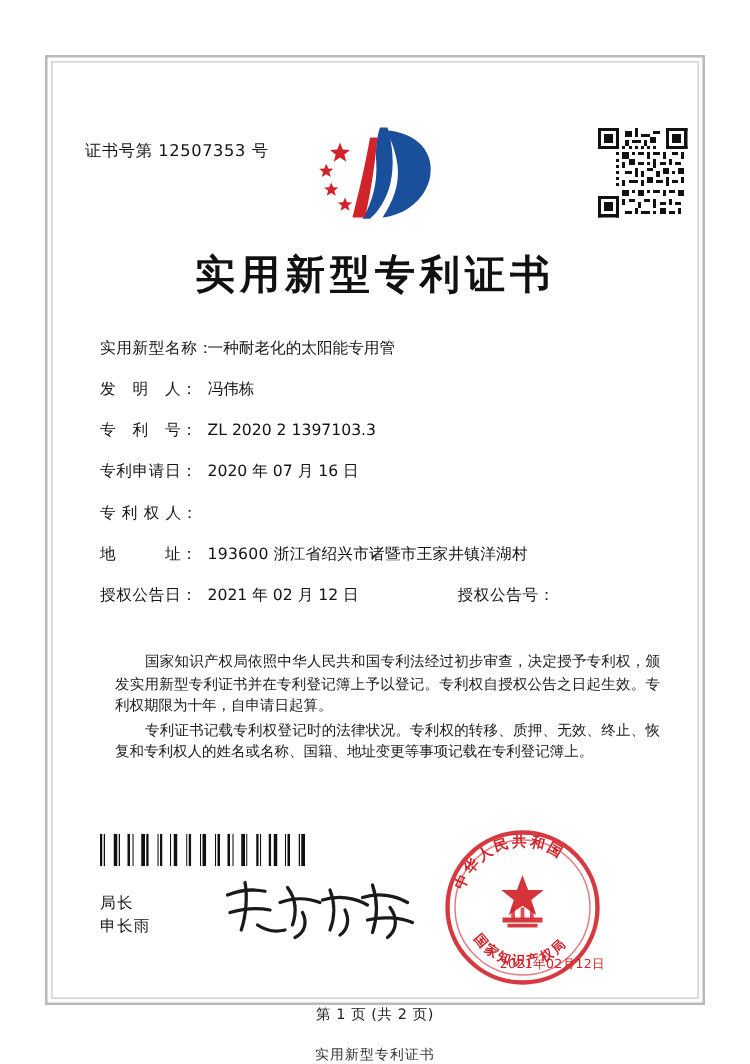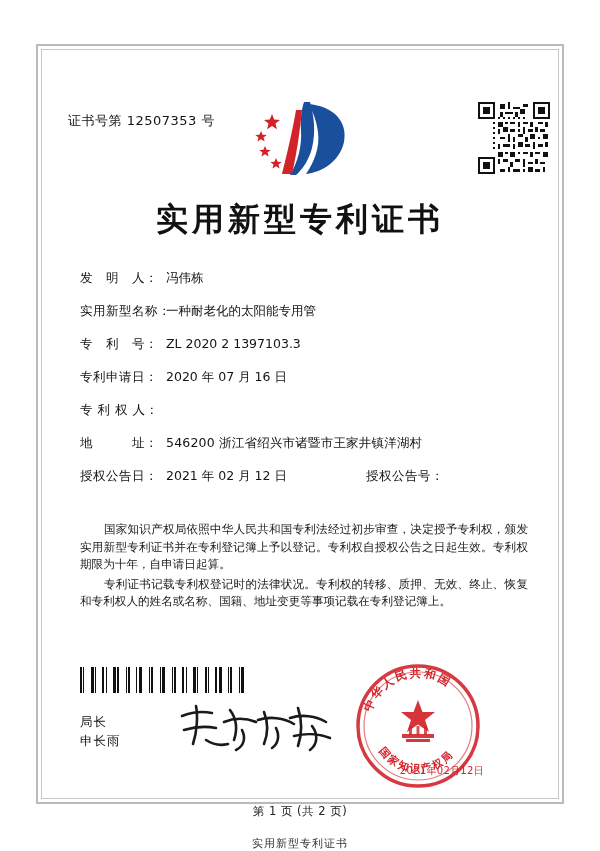--- a/index.html
+++ b/index.html
@@ -129,21 +129,21 @@
     position: absolute;
     left: 80px;
     top: 509px;
     width: 448px;
     font-size: 11.6px;
     line-height: 17.5px;
     color: #1a1a1a;
     text-align: justify;
   }
   .paragraphs p {
-    margin: 0 0 2px 0;
+    margin: 0 0 2px 12px;
     text-indent: 24px;
   }
 
   
   .barcode {
     position: absolute;
     left: 80px;
     top: 655px;
     width: 168px;
     height: 26px;
@@ -340,41 +340,41 @@
           <rect x="23" y="27" width="2" height="1"></rect>
         <rect x="26" y="26" width="1" height="2"></rect>
       </g>
     </svg>
   </div>
 
   <div class="title">实用新型专利证书</div>
 
   <div class="fields">
     <div class="field-row">
+      <span class="field-label">实用新型名称：</span>
+      <span class="field-value">一种耐老化的太阳能专用管</span>
+    </div>
+    <div class="field-row">
       <span class="field-label">发　明　人：</span>
       <span class="field-value">冯伟栋</span>
     </div>
     <div class="field-row">
-      <span class="field-label">实用新型名称：</span>
-      <span class="field-value">一种耐老化的太阳能专用管</span>
-    </div>
-    <div class="field-row">
       <span class="field-label">专　利　号：</span>
       <span class="field-value">ZL 2020 2 1397103.3</span>
     </div>
     <div class="field-row">
       <span class="field-label">专利申请日：</span>
       <span class="field-value">2020 年 07 月 16 日</span>
     </div>
     <div class="field-row">
       <span class="field-label">专 利 权 人：</span>
     </div>
     <div class="field-row">
       <span class="field-label">地　　　址：</span>
-      <span class="field-value addr">546200 浙江省绍兴市诸暨市王家井镇洋湖村</span>
+      <span class="field-value addr">193600 浙江省绍兴市诸暨市王家井镇洋湖村</span>
     </div>
     <div class="field-row split">
       <span class="field-label">授权公告日：</span>
       <span class="field-value">2021 年 02 月 12 日</span>
       <span class="field-label2">授权公告号：</span>
     </div>
   </div>
 
   <div class="paragraphs">
     <p>国家知识产权局依照中华人民共和国专利法经过初步审查，决定授予专利权，颁发实用新型专利证书并在专利登记簿上予以登记。专利权自授权公告之日起生效。专利权期限为十年，自申请日起算。</p>

